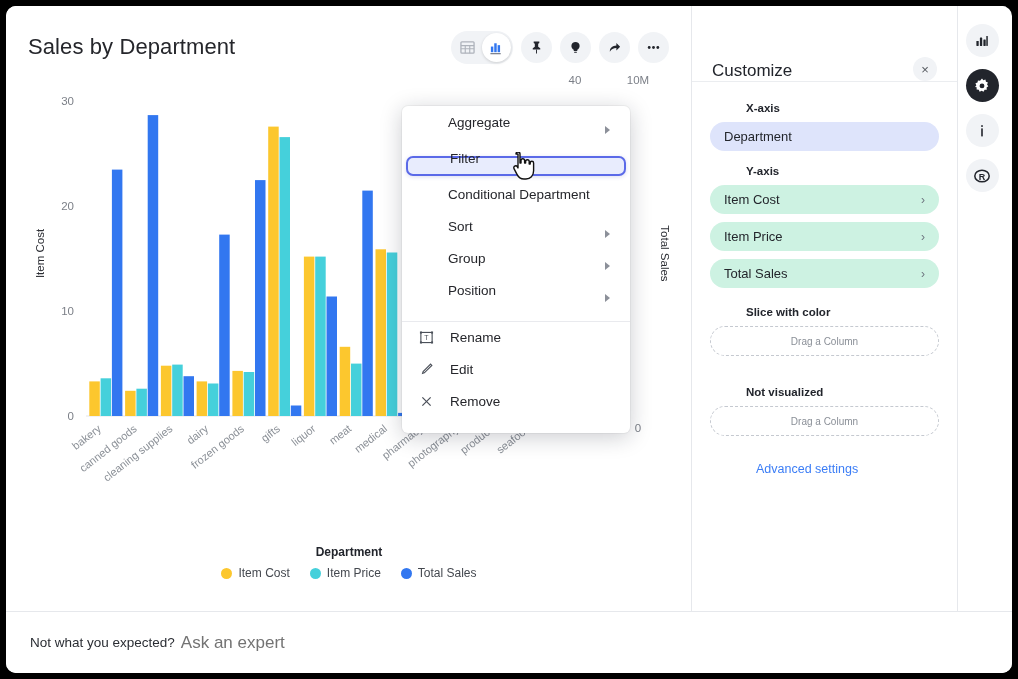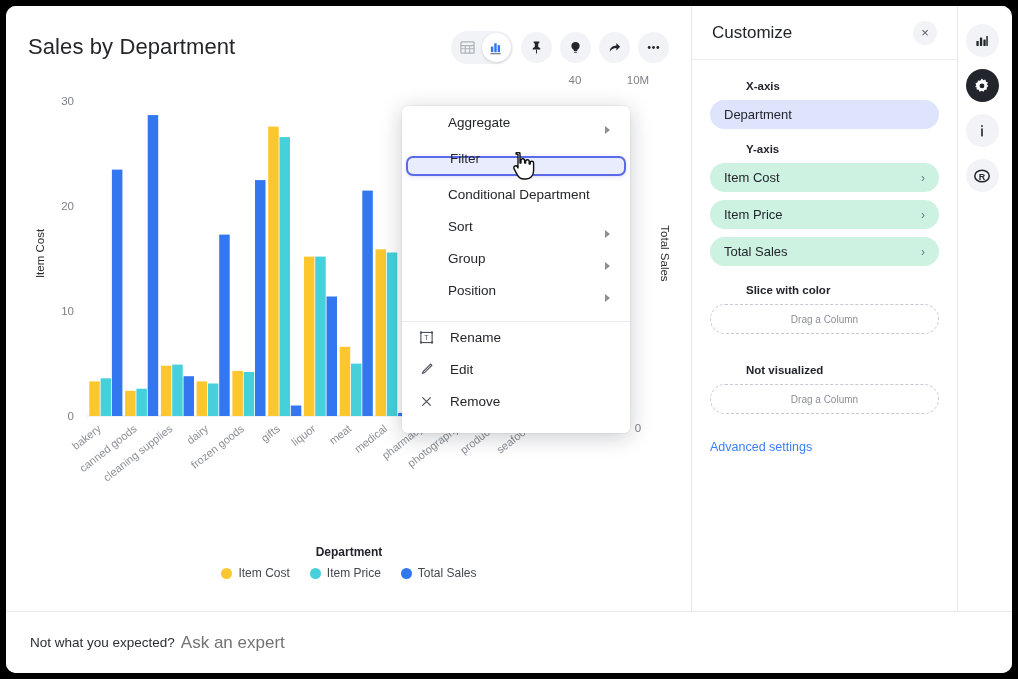--- a/index.html
+++ b/index.html
@@ -117,22 +117,22 @@
   .cursor-hand { position: absolute; left: 503px; top: 146px; z-index: 60; }
 
   
   .side-panel {
     width: 266px;
     background: #fff;
     display: flex; flex-direction: column;
     border-right: 1px solid #e6e8ec;
   }
   .sp-header {
-    height: 54px;
-    display: flex; align-items: center; justify-content: space-between;
+    height: 76px;
+    display: flex; align-items: flex-end; justify-content: space-between;
     padding: 0 20px;
     border-bottom: 1px solid #ebedf0;
   }
   .sp-title { font-size: 17px; color: #22252c; }
   .sp-close {
     width: 24px; height: 24px; border-radius: 50%;
     background: #f1f3f6; display: flex; align-items: center; justify-content: center;
     cursor: pointer; font-size: 13px; color: #55595f;
   }
   .sp-body { padding: 20px 18px; flex: 1; overflow: hidden; }
@@ -152,21 +152,21 @@
   .chip.green { background: #cdf2e2; }
   .chip .chev { color: #6f7680; font-size: 12px; }
   .drop-zone {
     height: 30px; border: 1px dashed #c5c9d0; border-radius: 16px;
     display: flex; align-items: center; justify-content: center;
     font-size: 10px; color: #8a8f97;
     cursor: pointer;
   }
   .spacer-32 { height: 30px; }
   .adv-link {
-    margin-top: 26px; font-size: 12.5px; color: #3b7df6; cursor: pointer;
+    margin-top: 26px; font-size: 12.5px; color: #3b7df6; cursor: pointer; margin-left: 46px;
   }
 
   
   .rail {
     width: 48px; background: #fff;
     display: flex; flex-direction: column; align-items: center;
     padding-top: 18px; gap: 12px;
   }
   .rail-btn {
     width: 33px; height: 33px; border-radius: 50%;

